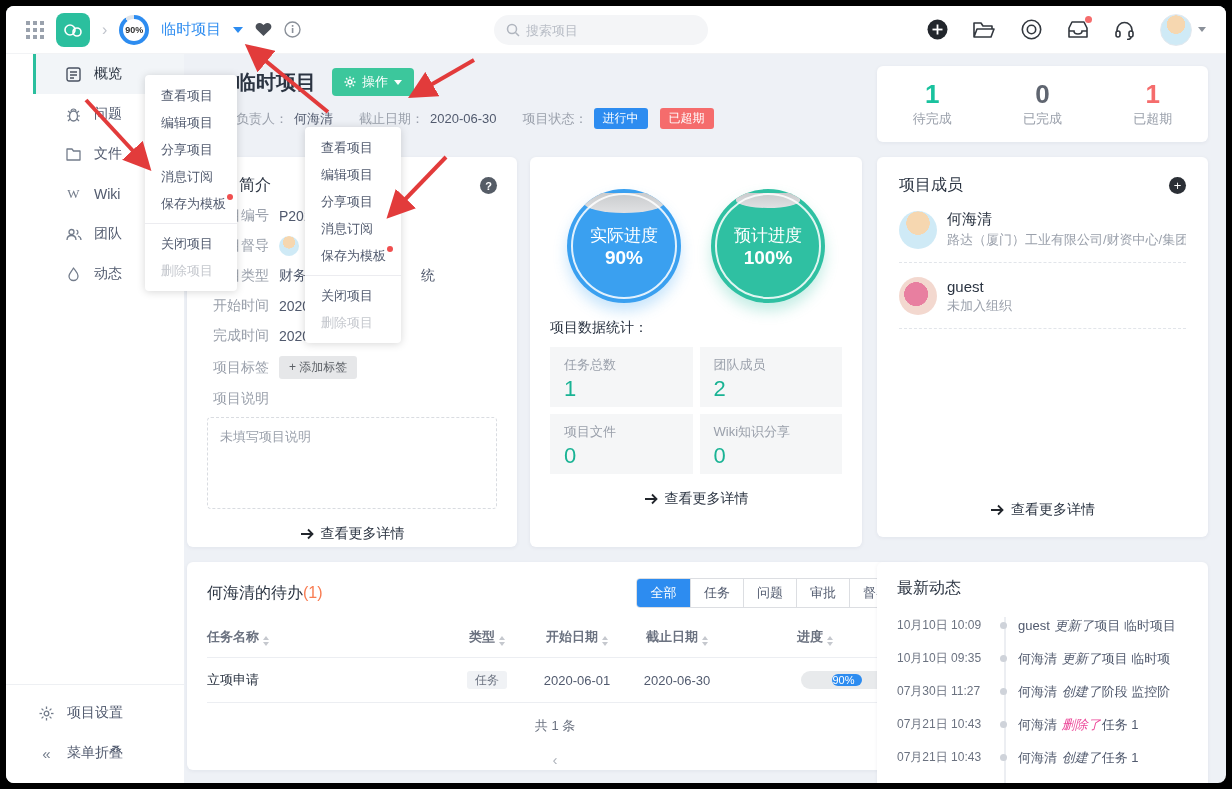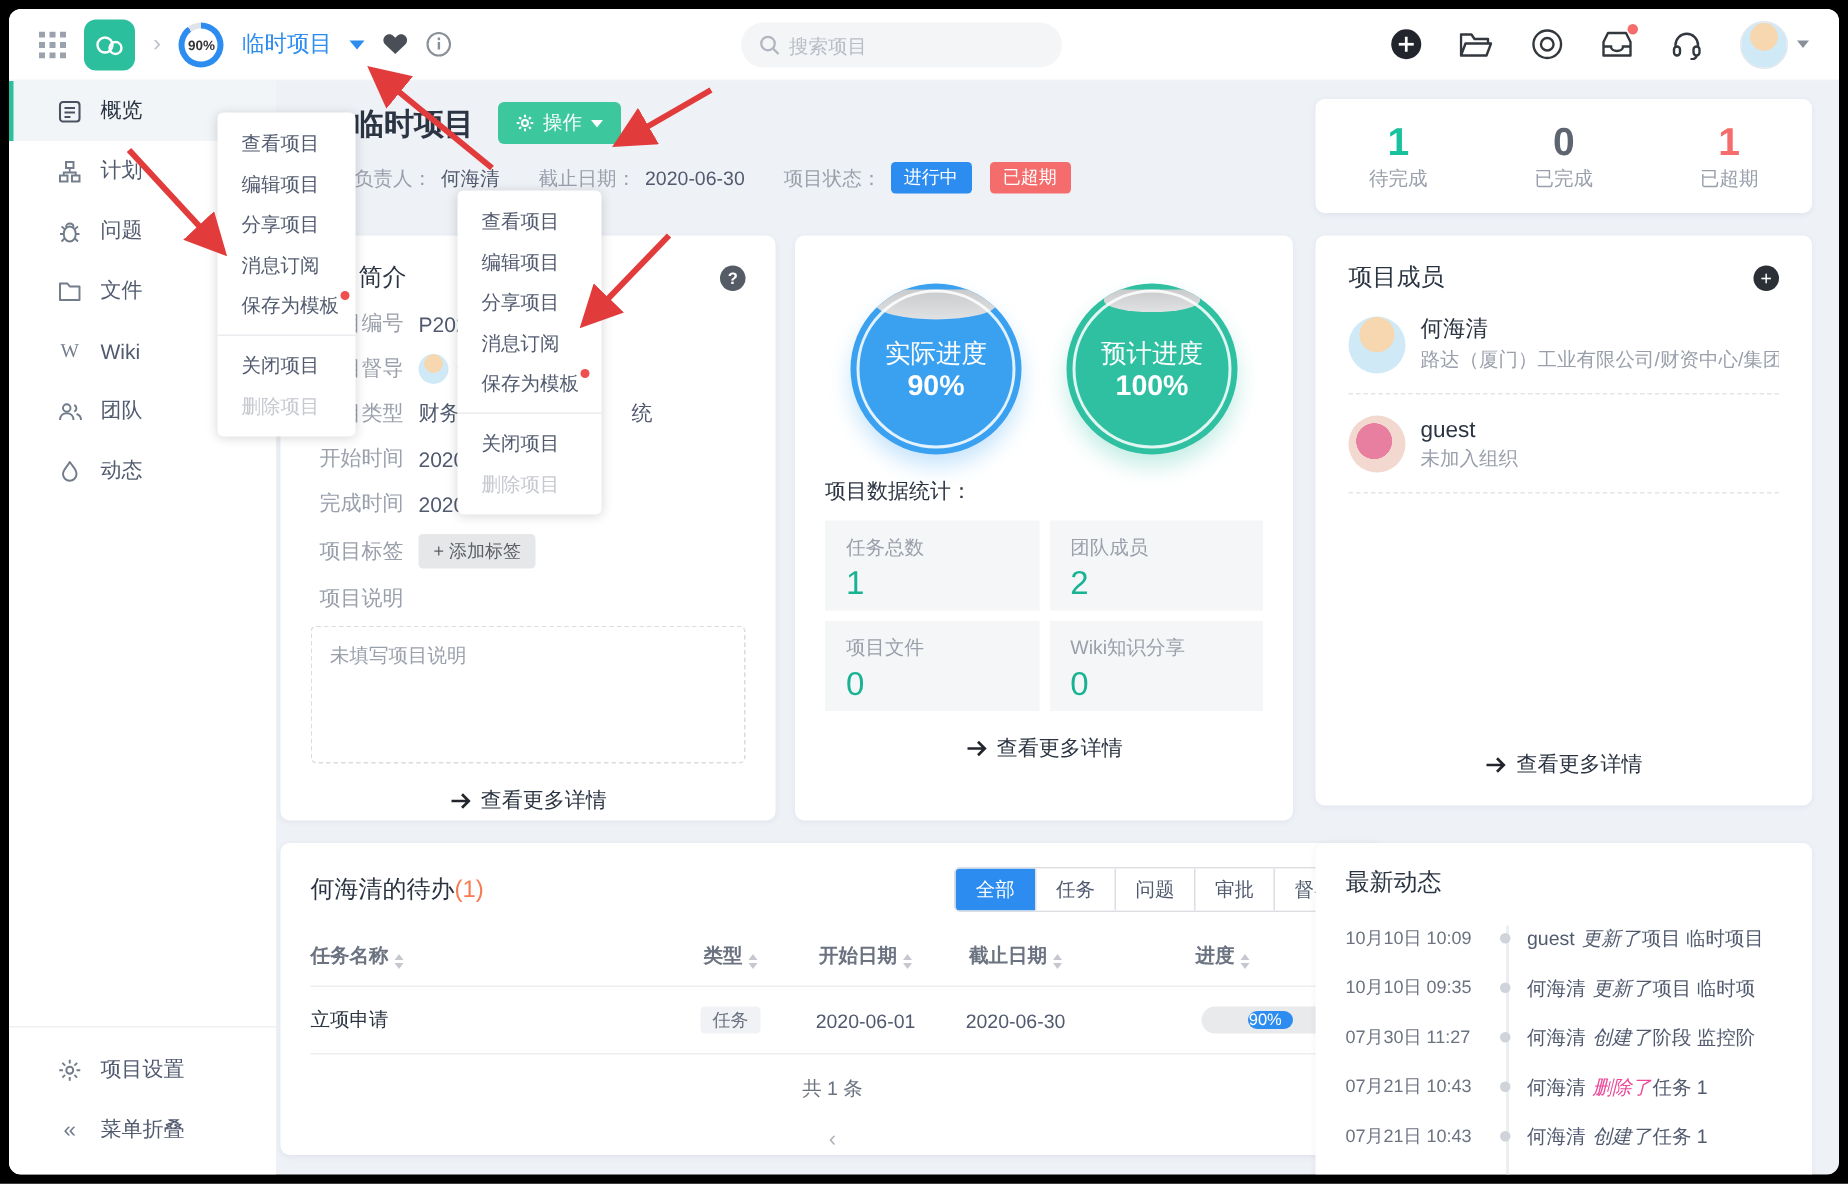--- a/index.html
+++ b/index.html
@@ -30,21 +30,21 @@
   .search input::placeholder { color:#b8bdc6; }
   .tb-right { margin-left:auto; display:flex; align-items:center; gap:25px; }
   .icon-btn { position:relative; display:flex; align-items:center; }
   .red-dot { position:absolute; right:-3px; top:-4px; width:7px; height:7px; border-radius:50%; background:#f56c6c; }
   .avatar { width:32px; height:32px; border-radius:50%;
     background:radial-gradient(circle at 50% 32%, #f6d7b0 0 36%, #cfeaf6 37% 100%);
     border:1px solid #e3e8ee;}
   .av-caret { width:0;height:0;border:4px solid transparent;border-top:5px solid #8a9099;margin-top:4px;}
 
   
-  .sidebar { position:absolute; left:0; top:48px; width:178px; bottom:0; background:#fff; z-index:5;}
+  .sidebar { position:absolute; left:0; top:48px; width:178px; bottom:0; background:#fff; z-index:5;padding-left:27px;}
   .side-item { height:40px; display:flex; align-items:center; gap:12px; padding-left:32px;
     color:#515a6e; font-size:14px; position:relative; cursor:pointer;}
   .side-item.active { background:#f2f5f8; color:#2b3442; }
   .side-item.active::before { content:''; position:absolute; left:0; top:0; bottom:0; width:3px; background:#2bbf9e;}
   .side-item .si { width:17px; display:flex; justify-content:center; color:#737c8b; }
   .side-foot { position:absolute; left:0; right:0; bottom:10px; }
   .side-foot .divider { height:1px; background:#eef0f3; margin:0 0 8px 0; }
 
   
   .main { position:absolute; left:178px; top:48px; right:0; bottom:0; overflow:hidden; }
@@ -281,31 +281,20 @@
             <line x1="4" y1="5" x2="11" y2="5" stroke="#4a5261" stroke-width="1.3"></line>
             <line x1="4" y1="8" x2="11" y2="8" stroke="#4a5261" stroke-width="1.3"></line>
             <line x1="4" y1="11" x2="8" y2="11" stroke="#4a5261" stroke-width="1.3"></line>
           </svg>
       </span>
       <span>概览</span>
     </div>
     <div class="side-item">
       <span class="si">
         <svg class="ic" width="15" height="15" viewBox="0 0 15 15">
-            <rect x="5" y="1" width="5" height="4" fill="none" stroke="#737c8b" stroke-width="1.3"></rect>
-            <rect x="1" y="10" width="5" height="4" fill="none" stroke="#737c8b" stroke-width="1.3"></rect>
-            <rect x="9" y="10" width="5" height="4" fill="none" stroke="#737c8b" stroke-width="1.3"></rect>
-            <path d="M7.5 5v3M3.5 10V8h8v2" fill="none" stroke="#737c8b" stroke-width="1.2"></path>
-          </svg>
-      </span>
-      <span>计划</span>
-    </div>
-    <div class="side-item">
-      <span class="si">
-        <svg class="ic" width="15" height="15" viewBox="0 0 15 15">
             <ellipse cx="7.5" cy="9" rx="4" ry="5" fill="none" stroke="#737c8b" stroke-width="1.3"></ellipse>
             <path d="M5 4.5C5 3 6 2 7.5 2S10 3 10 4.5M1 9h2.5M11.5 9H14M2 4l2.5 2M13 4l-2.5 2M2 14l2.5-2.5M13 14l-2.5-2.5" fill="none" stroke="#737c8b" stroke-width="1.2"></path>
           </svg>
       </span>
       <span>问题</span>
     </div>
     <div class="side-item">
       <span class="si">
         <svg class="ic" width="15" height="13" viewBox="0 0 15 13">
             <path d="M1 12V1h5l1.5 2H14v9H1Z" fill="none" stroke="#737c8b" stroke-width="1.3" stroke-linejoin="round"></path>

